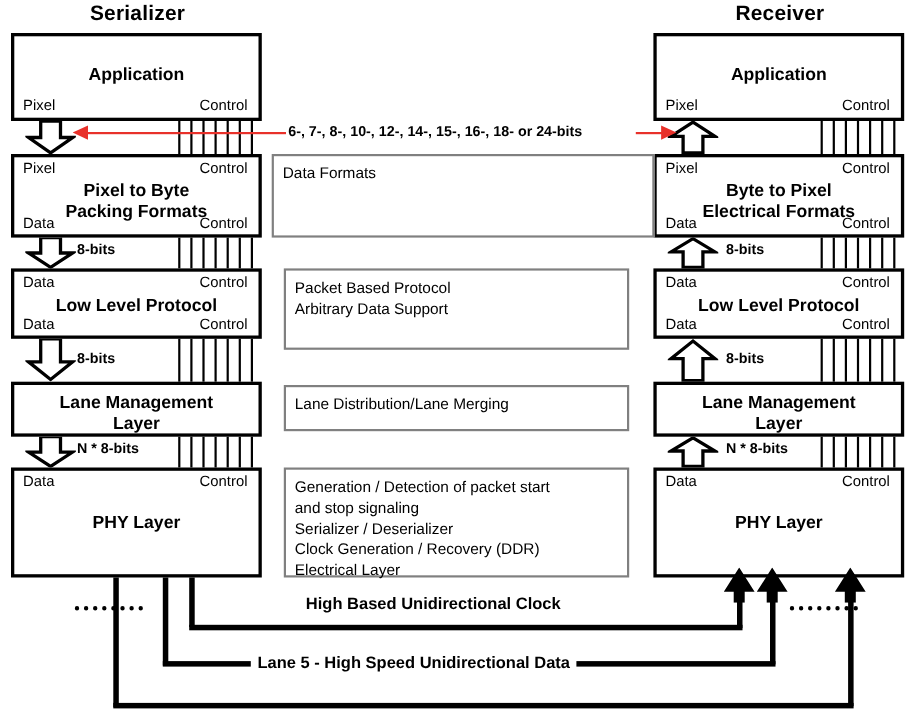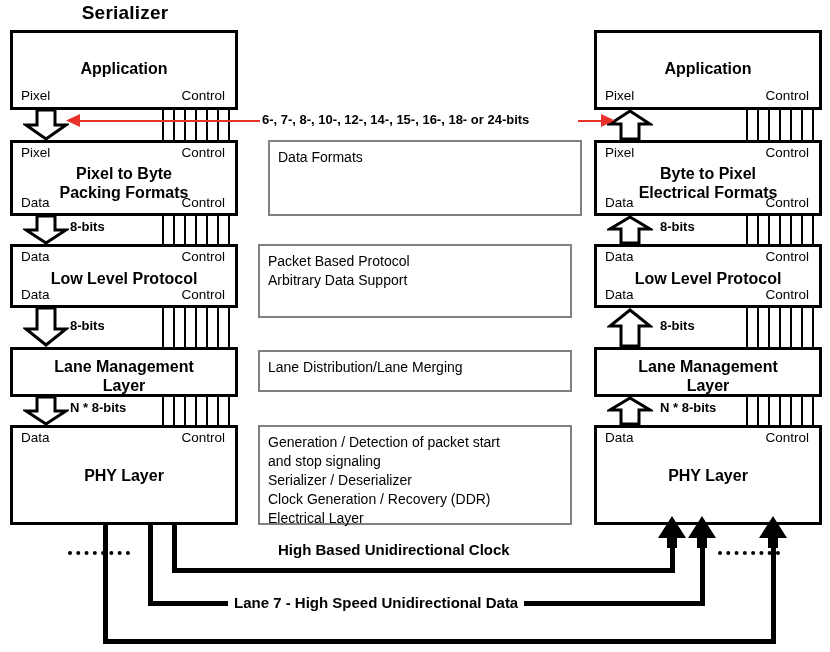--- a/index.html
+++ b/index.html
@@ -108,20 +108,21 @@
     border-top:4px dotted #000;
   }
   .uparrow{position:absolute;}
 </style>
 </head>
 <body>
 
 <div id="stage">
 
   <div class="col-title abs" style="left:10px;top:2px;width:230px;">Serializer</div>
+  <div class="col-title abs" style="left:594px;top:2px;width:230px;">Receiver</div>
 
   <div class="layer-box" style="left:10px;top:30px;width:228px;height:80px;">
     <div class="layer-title" style="top:26px;">Application</div>
     <div class="port" style="left:8px;bottom:4px;">Pixel</div>
     <div class="port" style="right:10px;bottom:4px;">Control</div>
   </div>
 
   <div class="layer-box" style="left:10px;top:140px;width:228px;height:76px;">
     <div class="layer-title" style="top:21px;white-space:pre-line;">Pixel to Byte
 Packing Formats</div>
@@ -301,21 +302,21 @@
   <div class="blkarrow" style="left:607px;top:397px;">
     <svg width="46" height="28" viewBox="0 0 46 28">
       <path d="M14 27 L14 13 L3 13 L23 1 L43 13 L32 13 L32 27 Z" fill="#fff" stroke="#000" stroke-width="3" stroke-linejoin="miter"></path>
     </svg>
   </div>
 
   <div class="bits" style="left:660px;top:219px;">8-bits</div>
   <div class="bits" style="left:660px;top:318px;">8-bits</div>
   <div class="bits" style="left:660px;top:400px;">N * 8-bits</div>
 
-  <div class="desc-box" style="left:268px;top:140px;width:314px;height:76px;">Data Formats</div>
+  <div class="desc-box" style="left:247px;top:140px;width:348px;height:76px;">Data Formats</div>
 
   <div class="desc-box" style="left:258px;top:350px;width:314px;height:42px;">Lane Distribution/Lane Merging</div>
 
   <div class="desc-box" style="left:258px;top:244px;width:314px;height:74px;">Packet Based Protocol
 Arbitrary Data Support</div>
 
   <div class="desc-box" style="left:258px;top:425px;width:314px;height:100px;">Generation / Detection of packet start
 and stop signaling
 Serializer / Deserializer
 Clock Generation / Recovery (DDR)
@@ -350,21 +351,21 @@
   </div>
   <div class="wire-label" style="left:272px;top:541px;">High Based Unidirectional Clock</div>
 
   <div class="wire-h" style="left:148px;top:601px;width:557px;"></div>
   <div class="wire-v" style="left:700px;top:545px;height:59px;"></div>
   <div class="uparrow" style="left:685px;top:516px;">
     <svg width="34" height="32" viewBox="0 0 34 32">
       <path d="M17 0 L31 22 L22 22 L22 32 L12 32 L12 22 L3 22 Z" fill="#000"></path>
     </svg>
   </div>
-  <div class="wire-label" style="left:228px;top:594px;">Lane 7 - High Speed Unidirectional Data</div>
+  <div class="wire-label" style="left:228px;top:594px;">Lane 5 - High Speed Unidirectional Data</div>
 
   <div class="wire-h" style="left:103px;top:639px;width:673px;"></div>
   <div class="wire-v" style="left:771px;top:545px;height:97px;"></div>
   <div class="uparrow" style="left:756px;top:516px;">
     <svg width="34" height="32" viewBox="0 0 34 32">
       <path d="M17 0 L31 22 L22 22 L22 32 L12 32 L12 22 L3 22 Z" fill="#000"></path>
     </svg>
   </div>
 
   <div class="dotline" style="left:68px;top:551px;width:62px;"></div>

